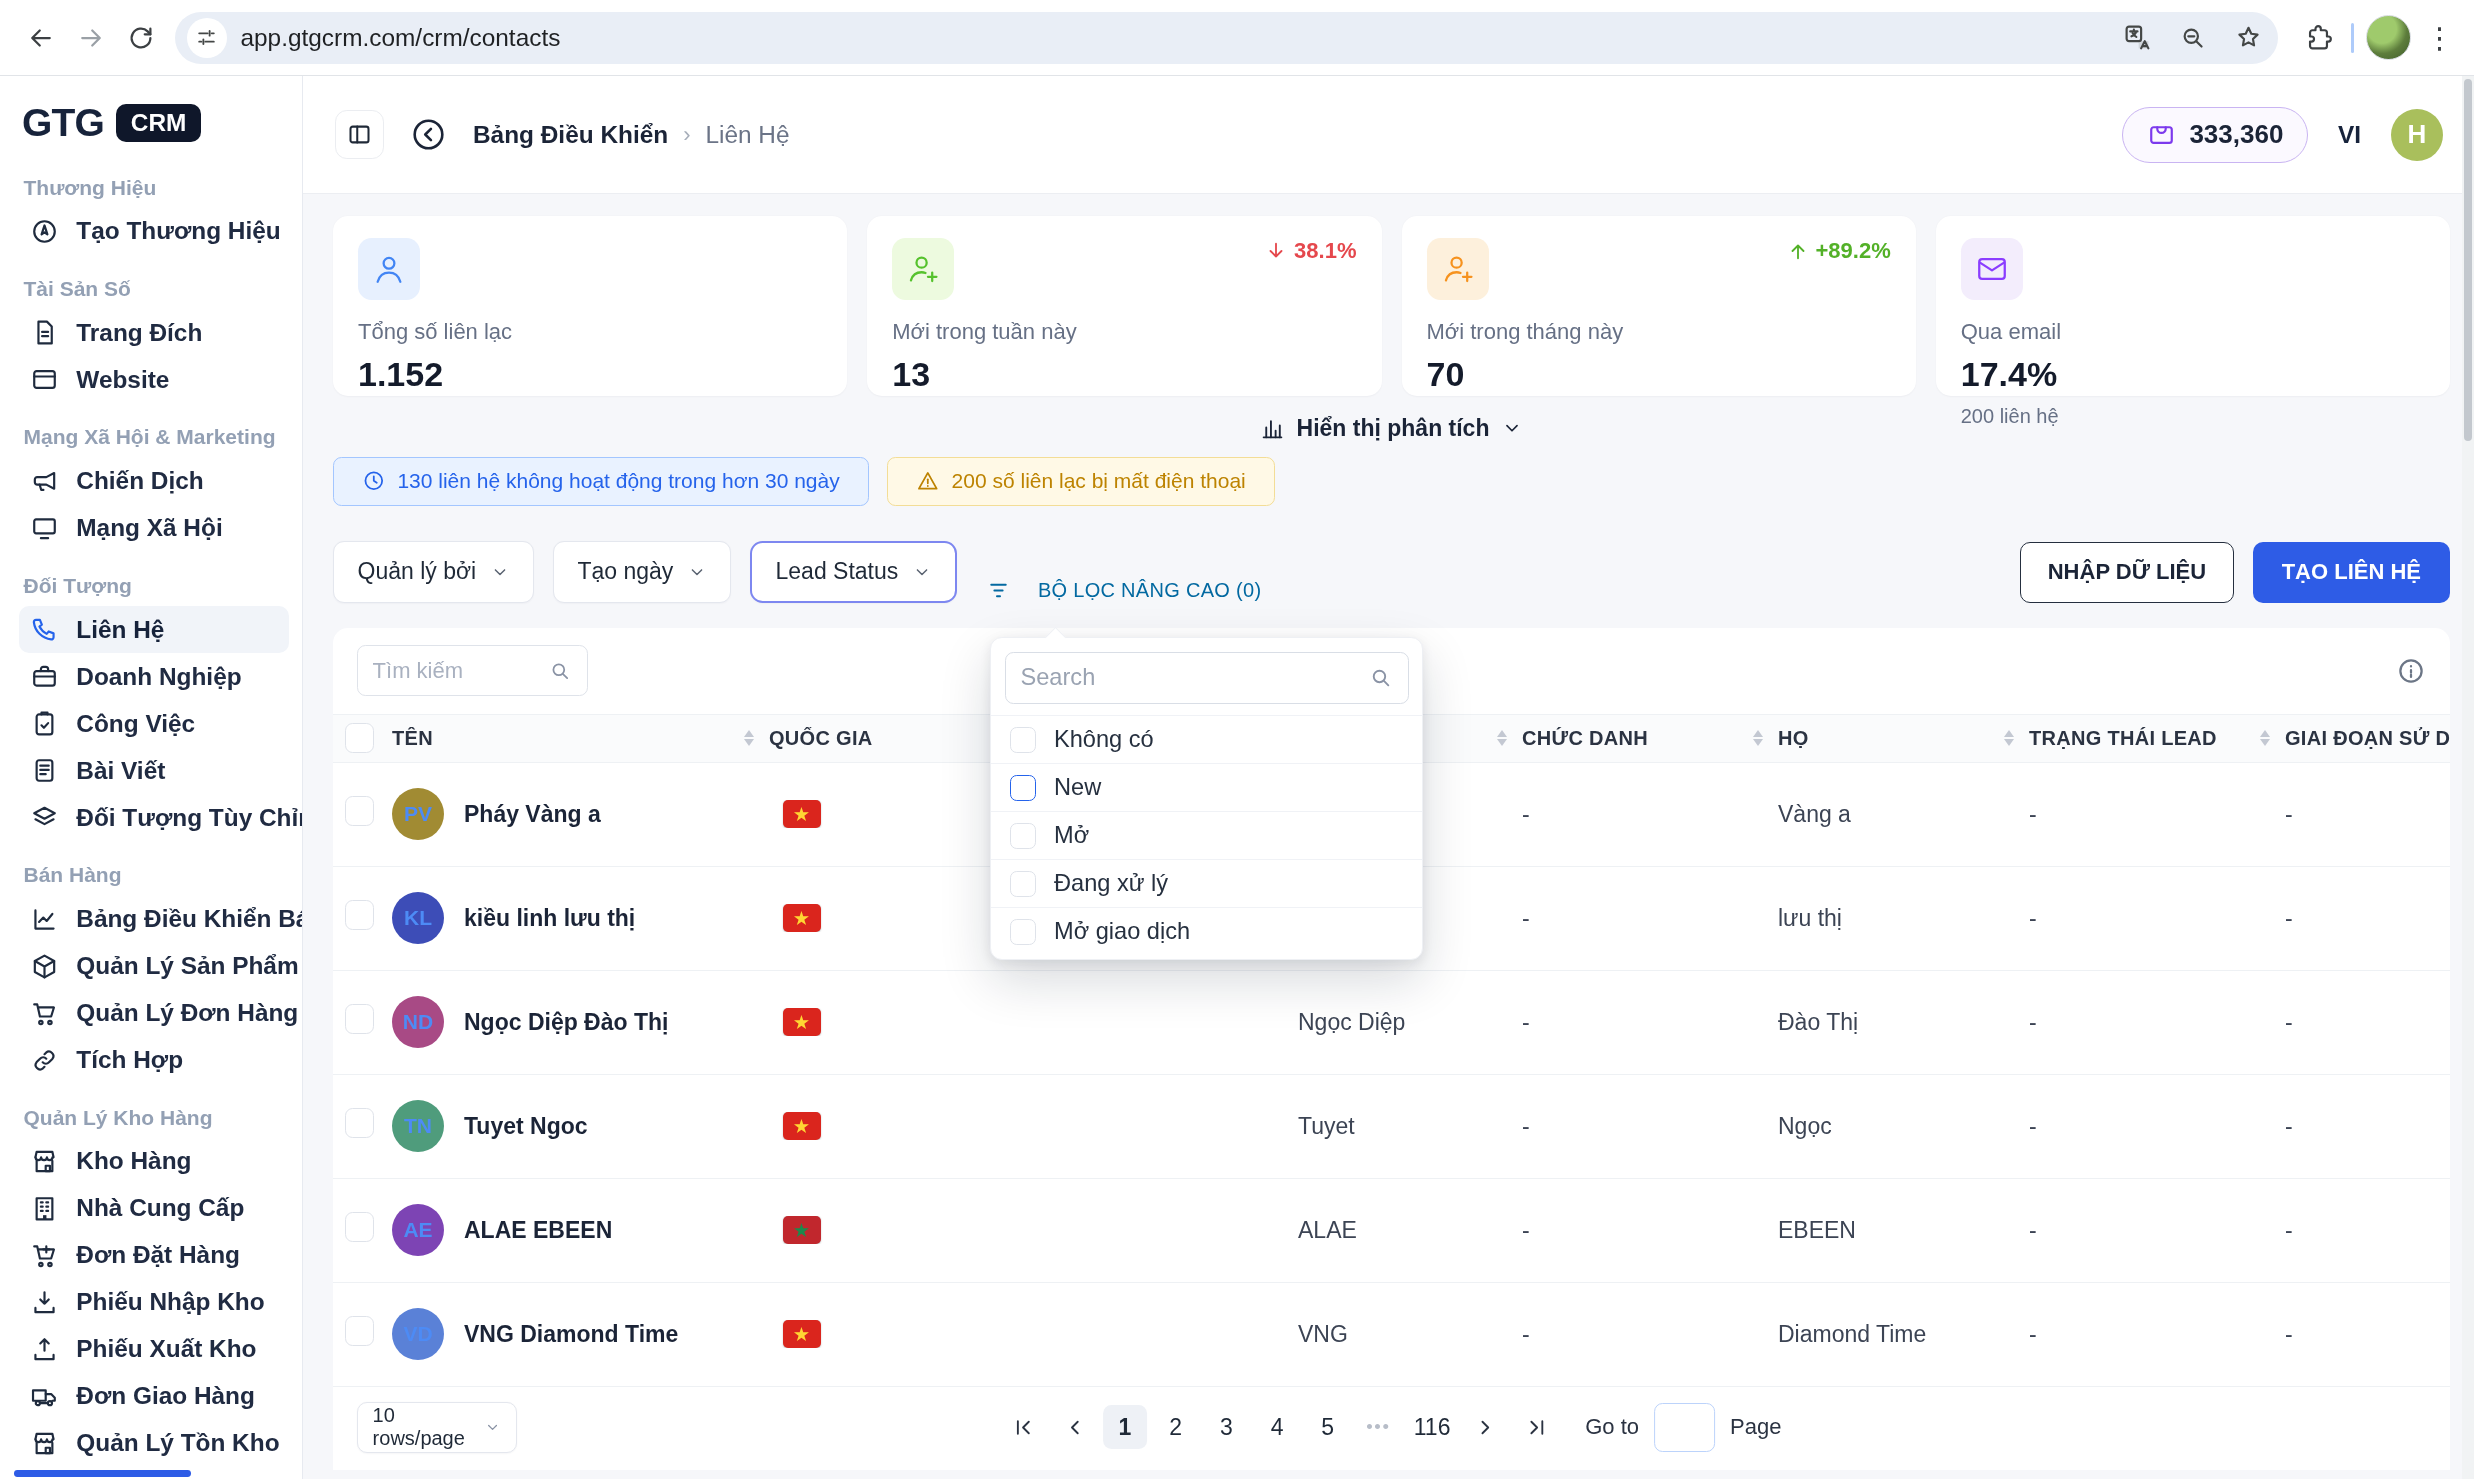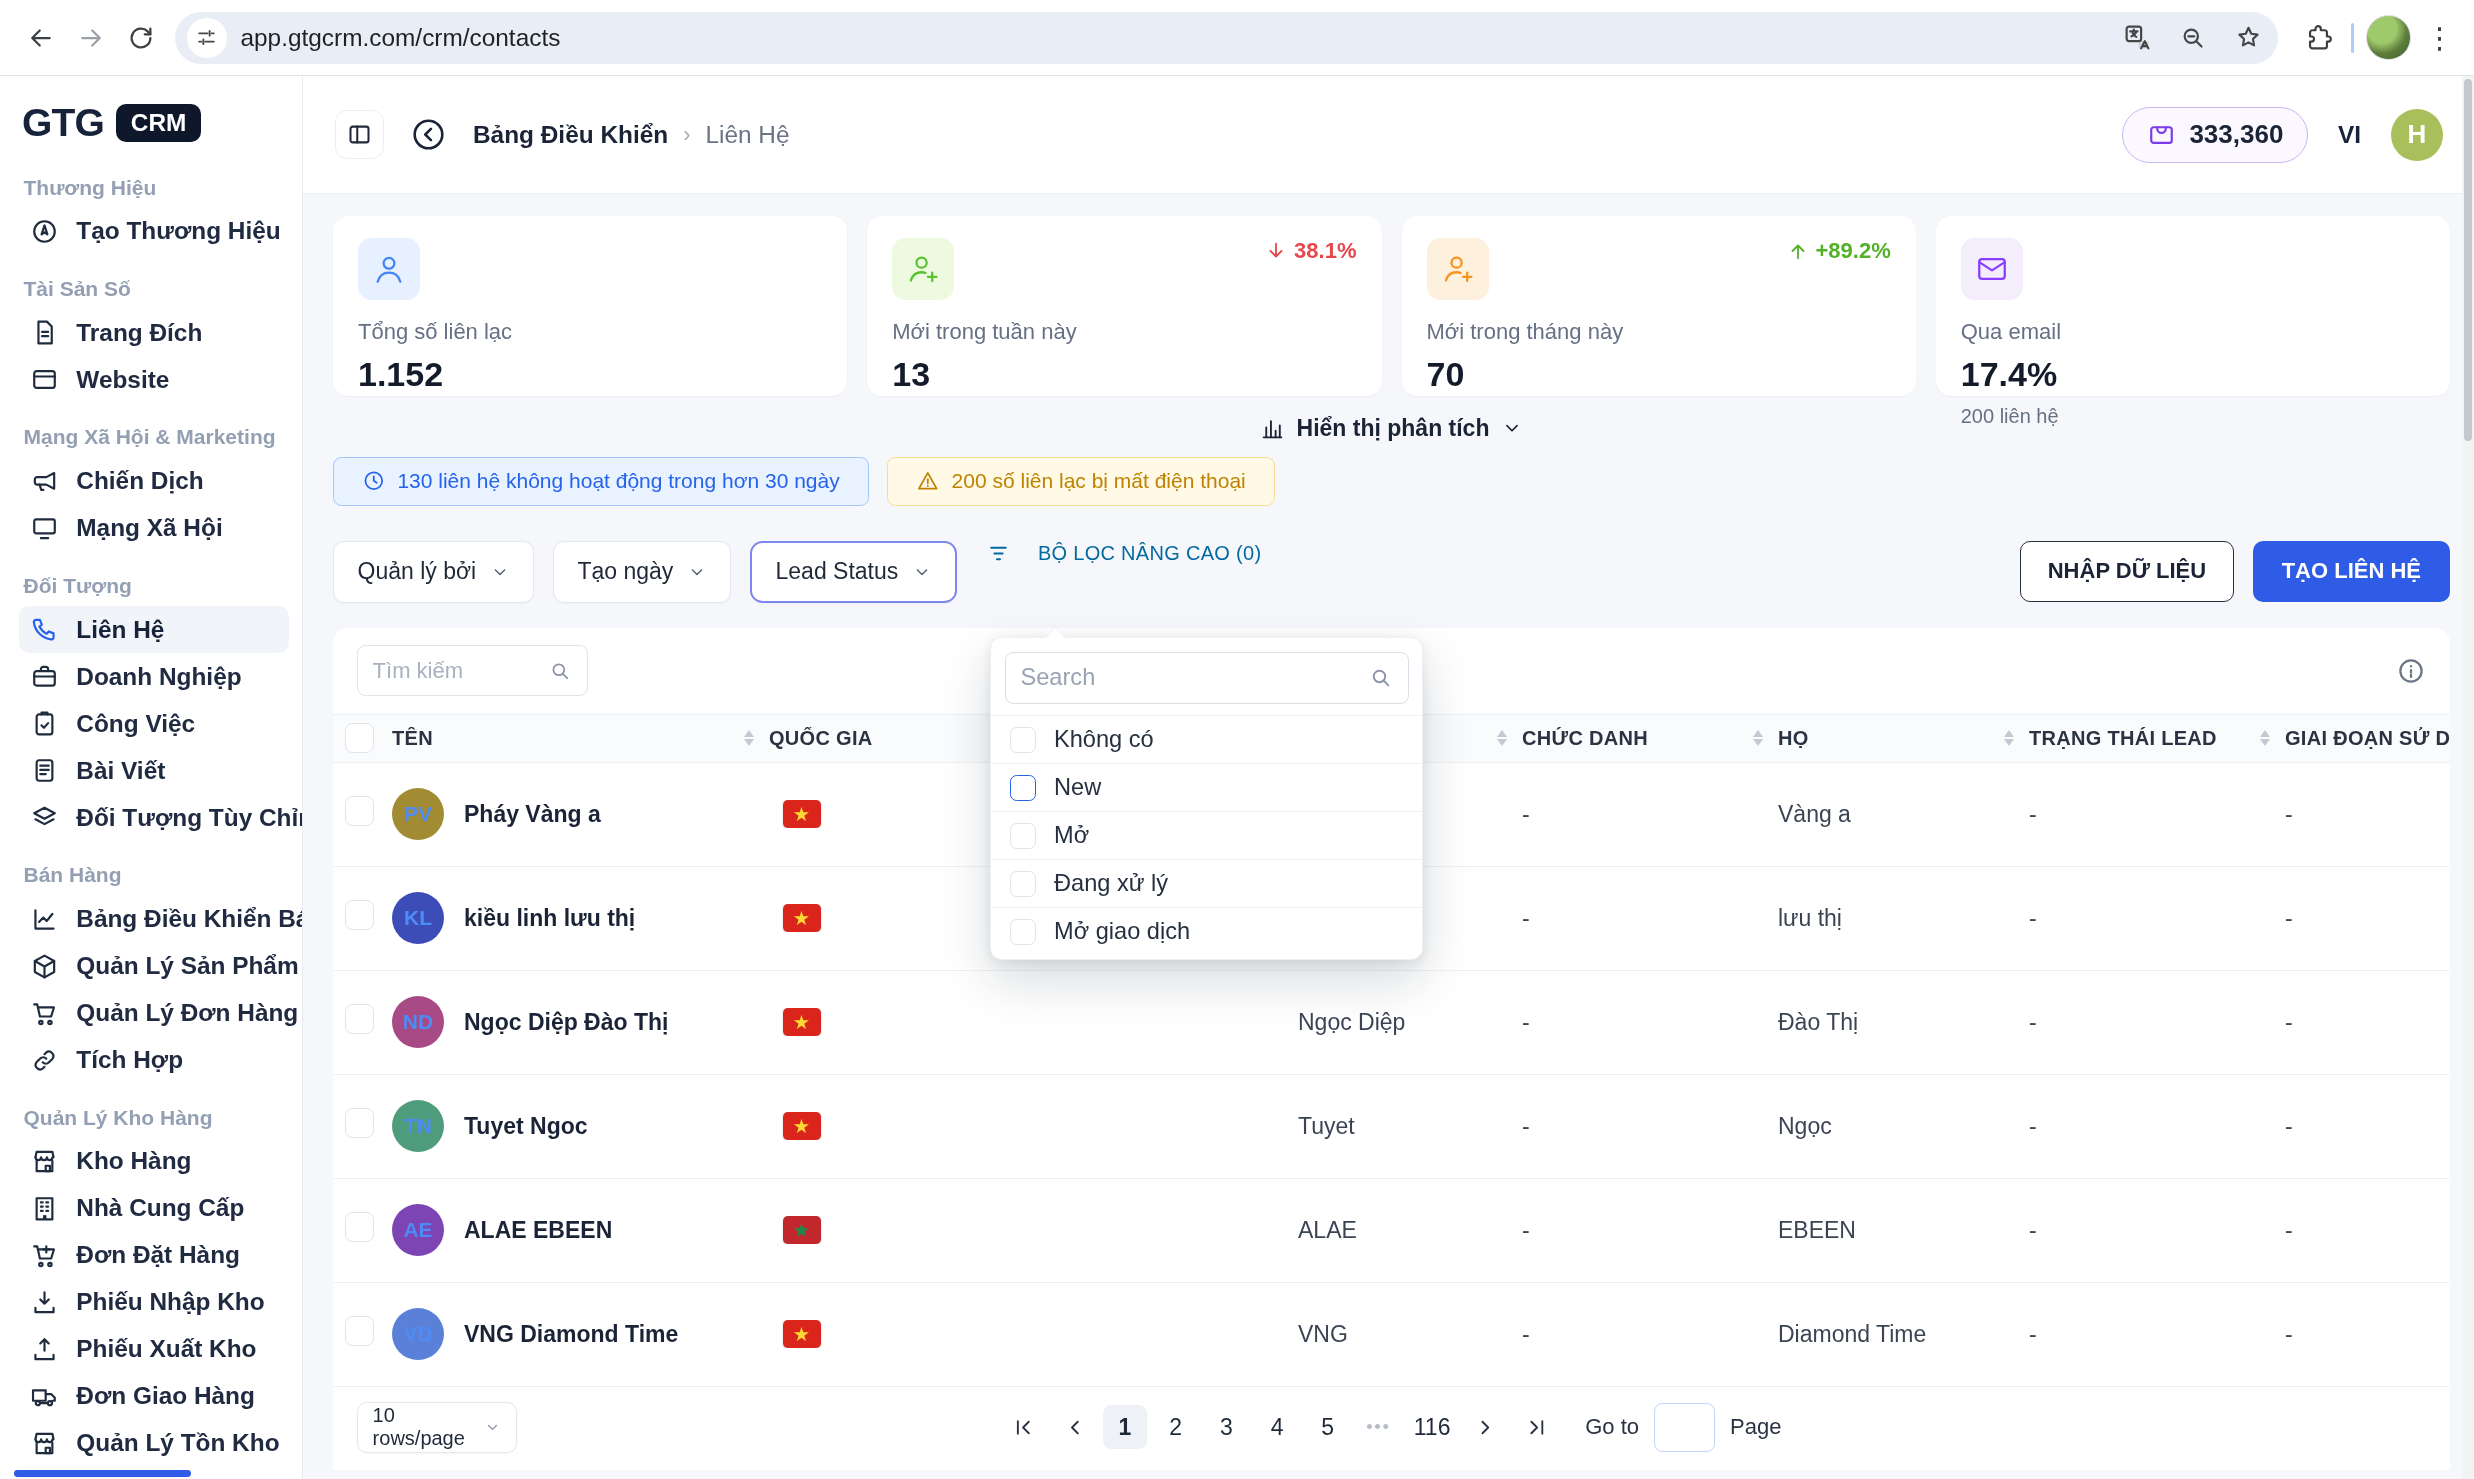--- a/index.html
+++ b/index.html
@@ -79,21 +79,21 @@
   .ana-btn svg{width:25px;height:25px}
 
   
   .alerts{display:flex;gap:18.5px;margin-top:15px}
   .pill{display:flex;align-items:center;gap:11.8px;height:49px;border-radius:8.4px;padding:0 28px;font-size:21px;font-weight:500}
   .pill svg{width:23.6px;height:23.6px}
   .p-blue{background:#e9f2ff;border:1.3px solid #a3c6ff;color:#2563eb}
   .p-yellow{background:#fff9e6;border:1.3px solid #f3dd96;color:#bd8301}
 
   
-  .filter-row{display:flex;align-items:flex-start;margin-top:35px;gap:18.5px}
+  .filter-row{display:flex;align-items:flex-end;margin-top:35px;gap:18.5px}
   .f-btn{display:flex;align-items:center;gap:13.5px;height:62px;background:#fff;border:1.3px solid #e4e7ee;border-radius:11px;padding:0 23.6px;font-size:23px;color:#1f2937;box-shadow:0 0.8px 1.7px rgba(20,30,60,.03)}
   .f-btn svg{width:20px;height:20px;color:#5b6472}
   .f-btn.sel{border:2.5px solid #7d87f0;border-radius:12.6px}
   .adv{display:flex;align-items:center;gap:27px;margin-left:10px;font-size:20px;font-weight:400;color:#0369a1;letter-spacing:0.3px}
   .adv svg{width:25px;height:25px}
   .right-actions{margin-left:auto;display:flex;gap:18.5px}
   .btn-ghost{height:61px;padding:0 27px;border:1.7px solid #252f3f;border-radius:10px;background:#fff;font-size:22px;font-weight:700;color:#1b2437;display:flex;align-items:center}
   .btn-primary{height:61px;padding:0 29px;border-radius:10px;background:#2e5ce6;font-size:22px;font-weight:700;color:#fff;display:flex;align-items:center;border:none}
 
   

